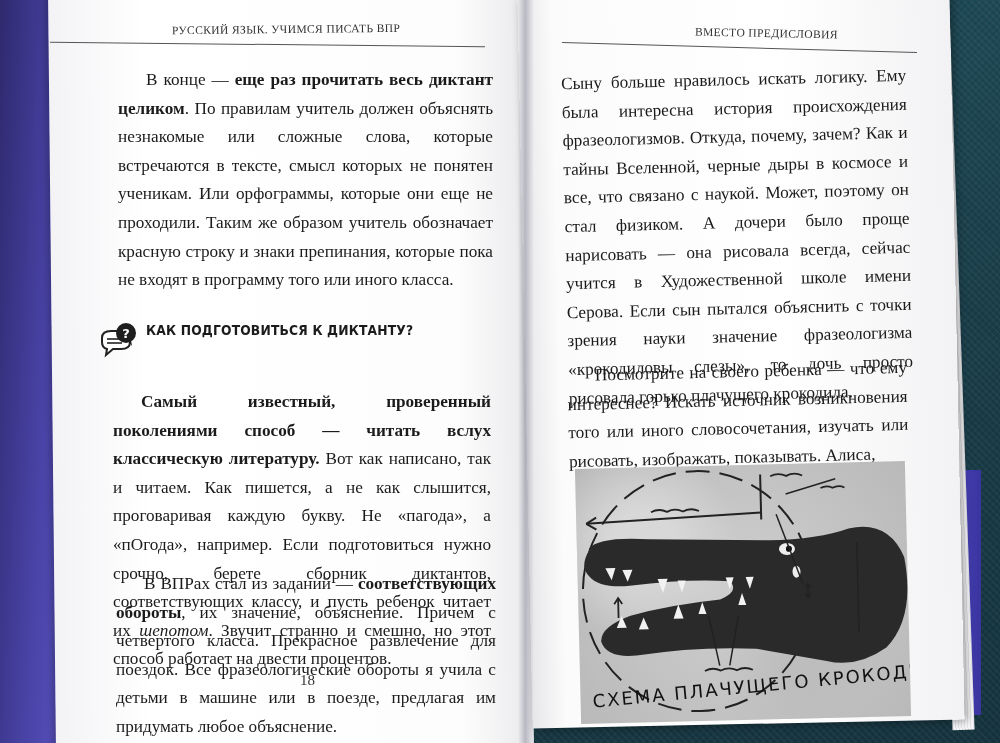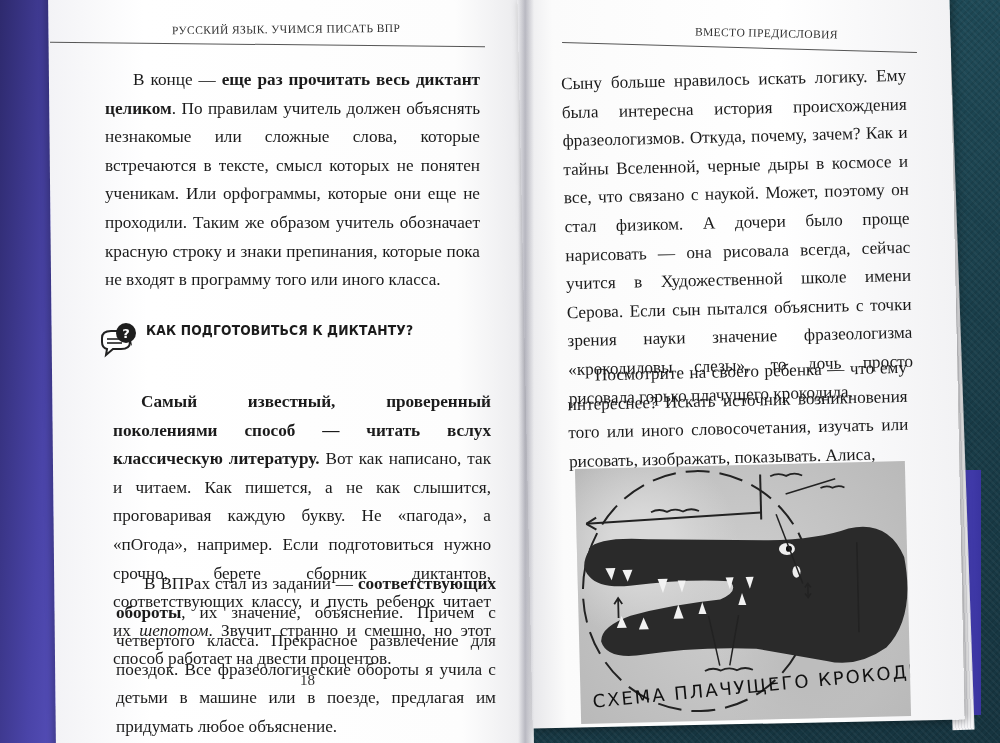--- a/index.html
+++ b/index.html
@@ -98,21 +98,21 @@
 <div class="cover-left-shadow"></div>
 <div class="cover-right"></div>
 <div class="page-edge-right"></div>
 <div class="page-left"></div>
 <div class="page-right"></div>
 <div class="gutter"></div>
 
 <div class="running-head" style="left:172px; top:23px; transform:rotate(-0.6deg);">РУССКИЙ ЯЗЫК. УЧИМСЯ ПИСАТЬ ВПР</div>
 <div class="head-rule" style="left:50px; top:44px; width:435px; transform:rotate(0.6deg);"></div>
 
-<div class="text-block" style="left:105px; top:66px; width:375px;">
+<div class="text-block" style="left:118px; top:66px; width:375px;">
   <p><span>В конце — </span><b>еще раз прочитать весь диктант целиком</b><span>. По правилам учитель должен объяснять незнакомые или сложные слова, которые встречаются в тексте, смысл которых не понятен ученикам. Или орфограммы, которые они еще не проходили. Таким же образом учитель обозначает красную строку и знаки препинания, которые пока не входят в программу того или иного класса.</span></p>
 </div>
 
 <svg class="chat-icon" viewBox="0 0 44 42">
   <path d="M4 16 q0-7 9-7 h10 q9 0 9 7 v4 q0 7-9 7 h-8 l-7 6 l1-6 q-5-1-5-7z" fill="#fff" stroke="#222" stroke-width="2"></path>
   <line x1="9" y1="17" x2="22" y2="17" stroke="#222" stroke-width="1.6"></line>
   <line x1="9" y1="21" x2="24" y2="21" stroke="#222" stroke-width="1.6"></line>
   <circle cx="28" cy="11" r="10" fill="#1e1e1e"></circle>
   <path d="M30 19 l4 5 l-1-6z" fill="#1e1e1e"></path>
   <text x="28" y="16" font-size="13" font-weight="bold" fill="#fff" text-anchor="middle" font-family="DejaVu Sans, sans-serif">?</text>

